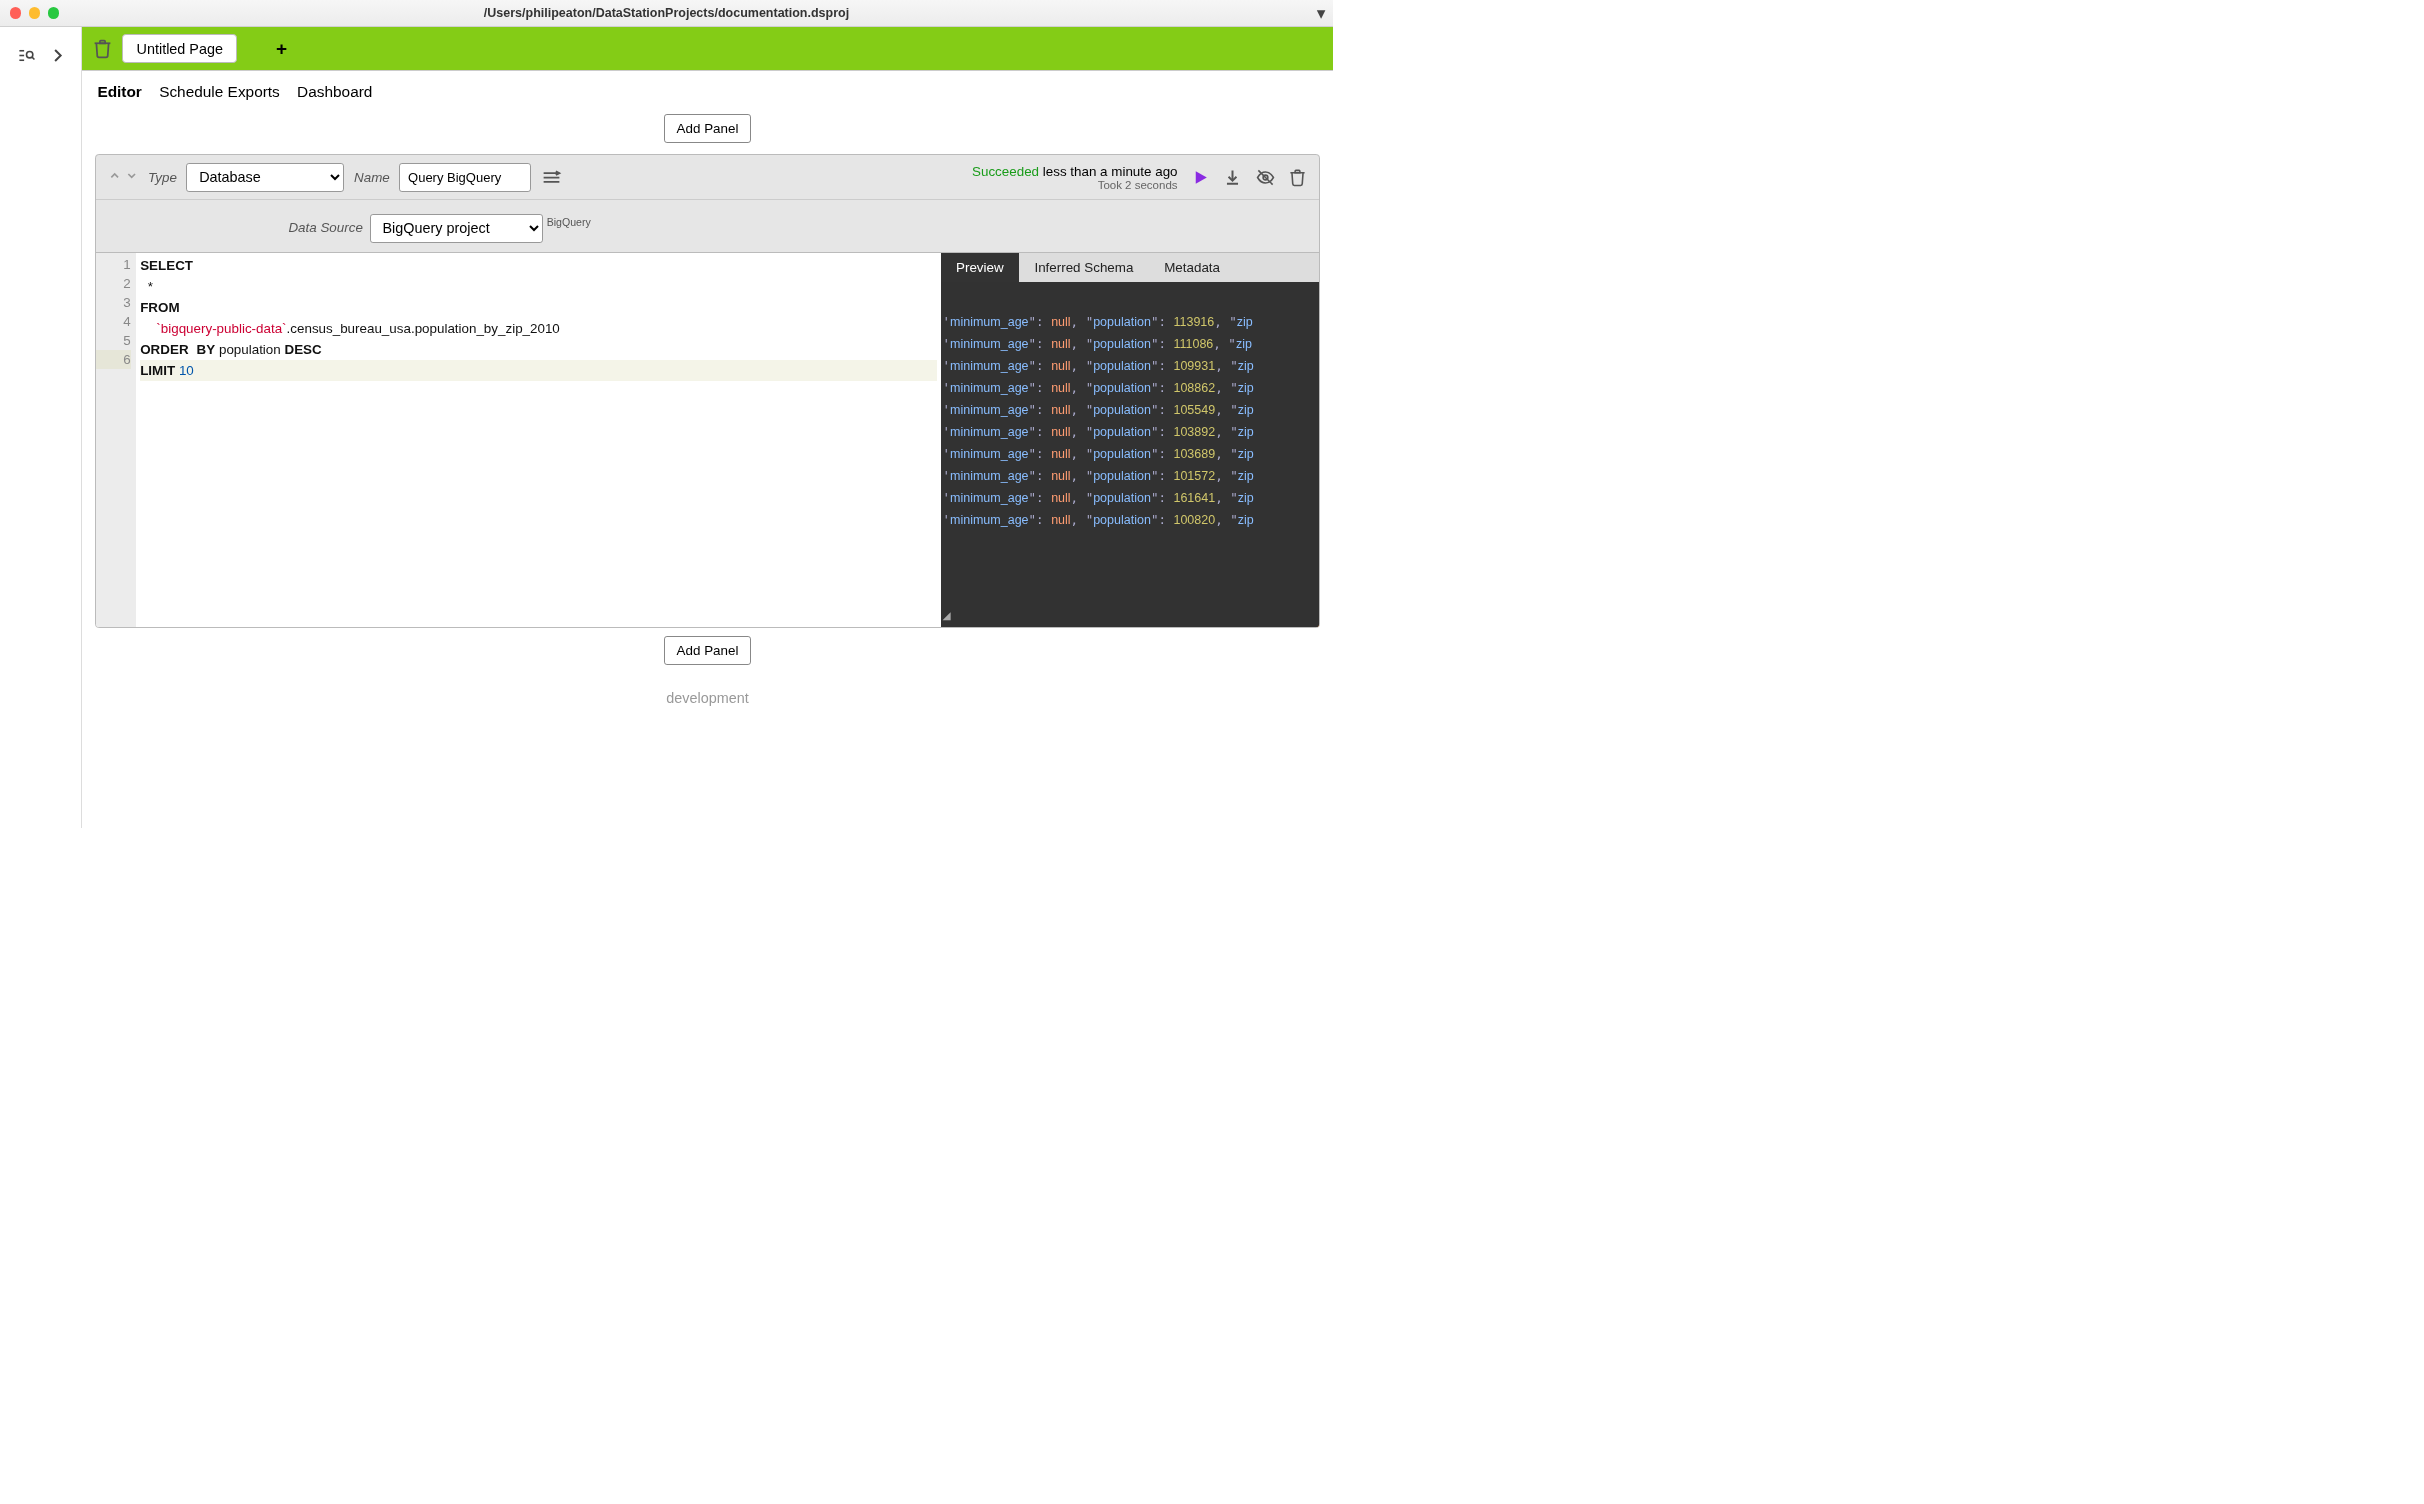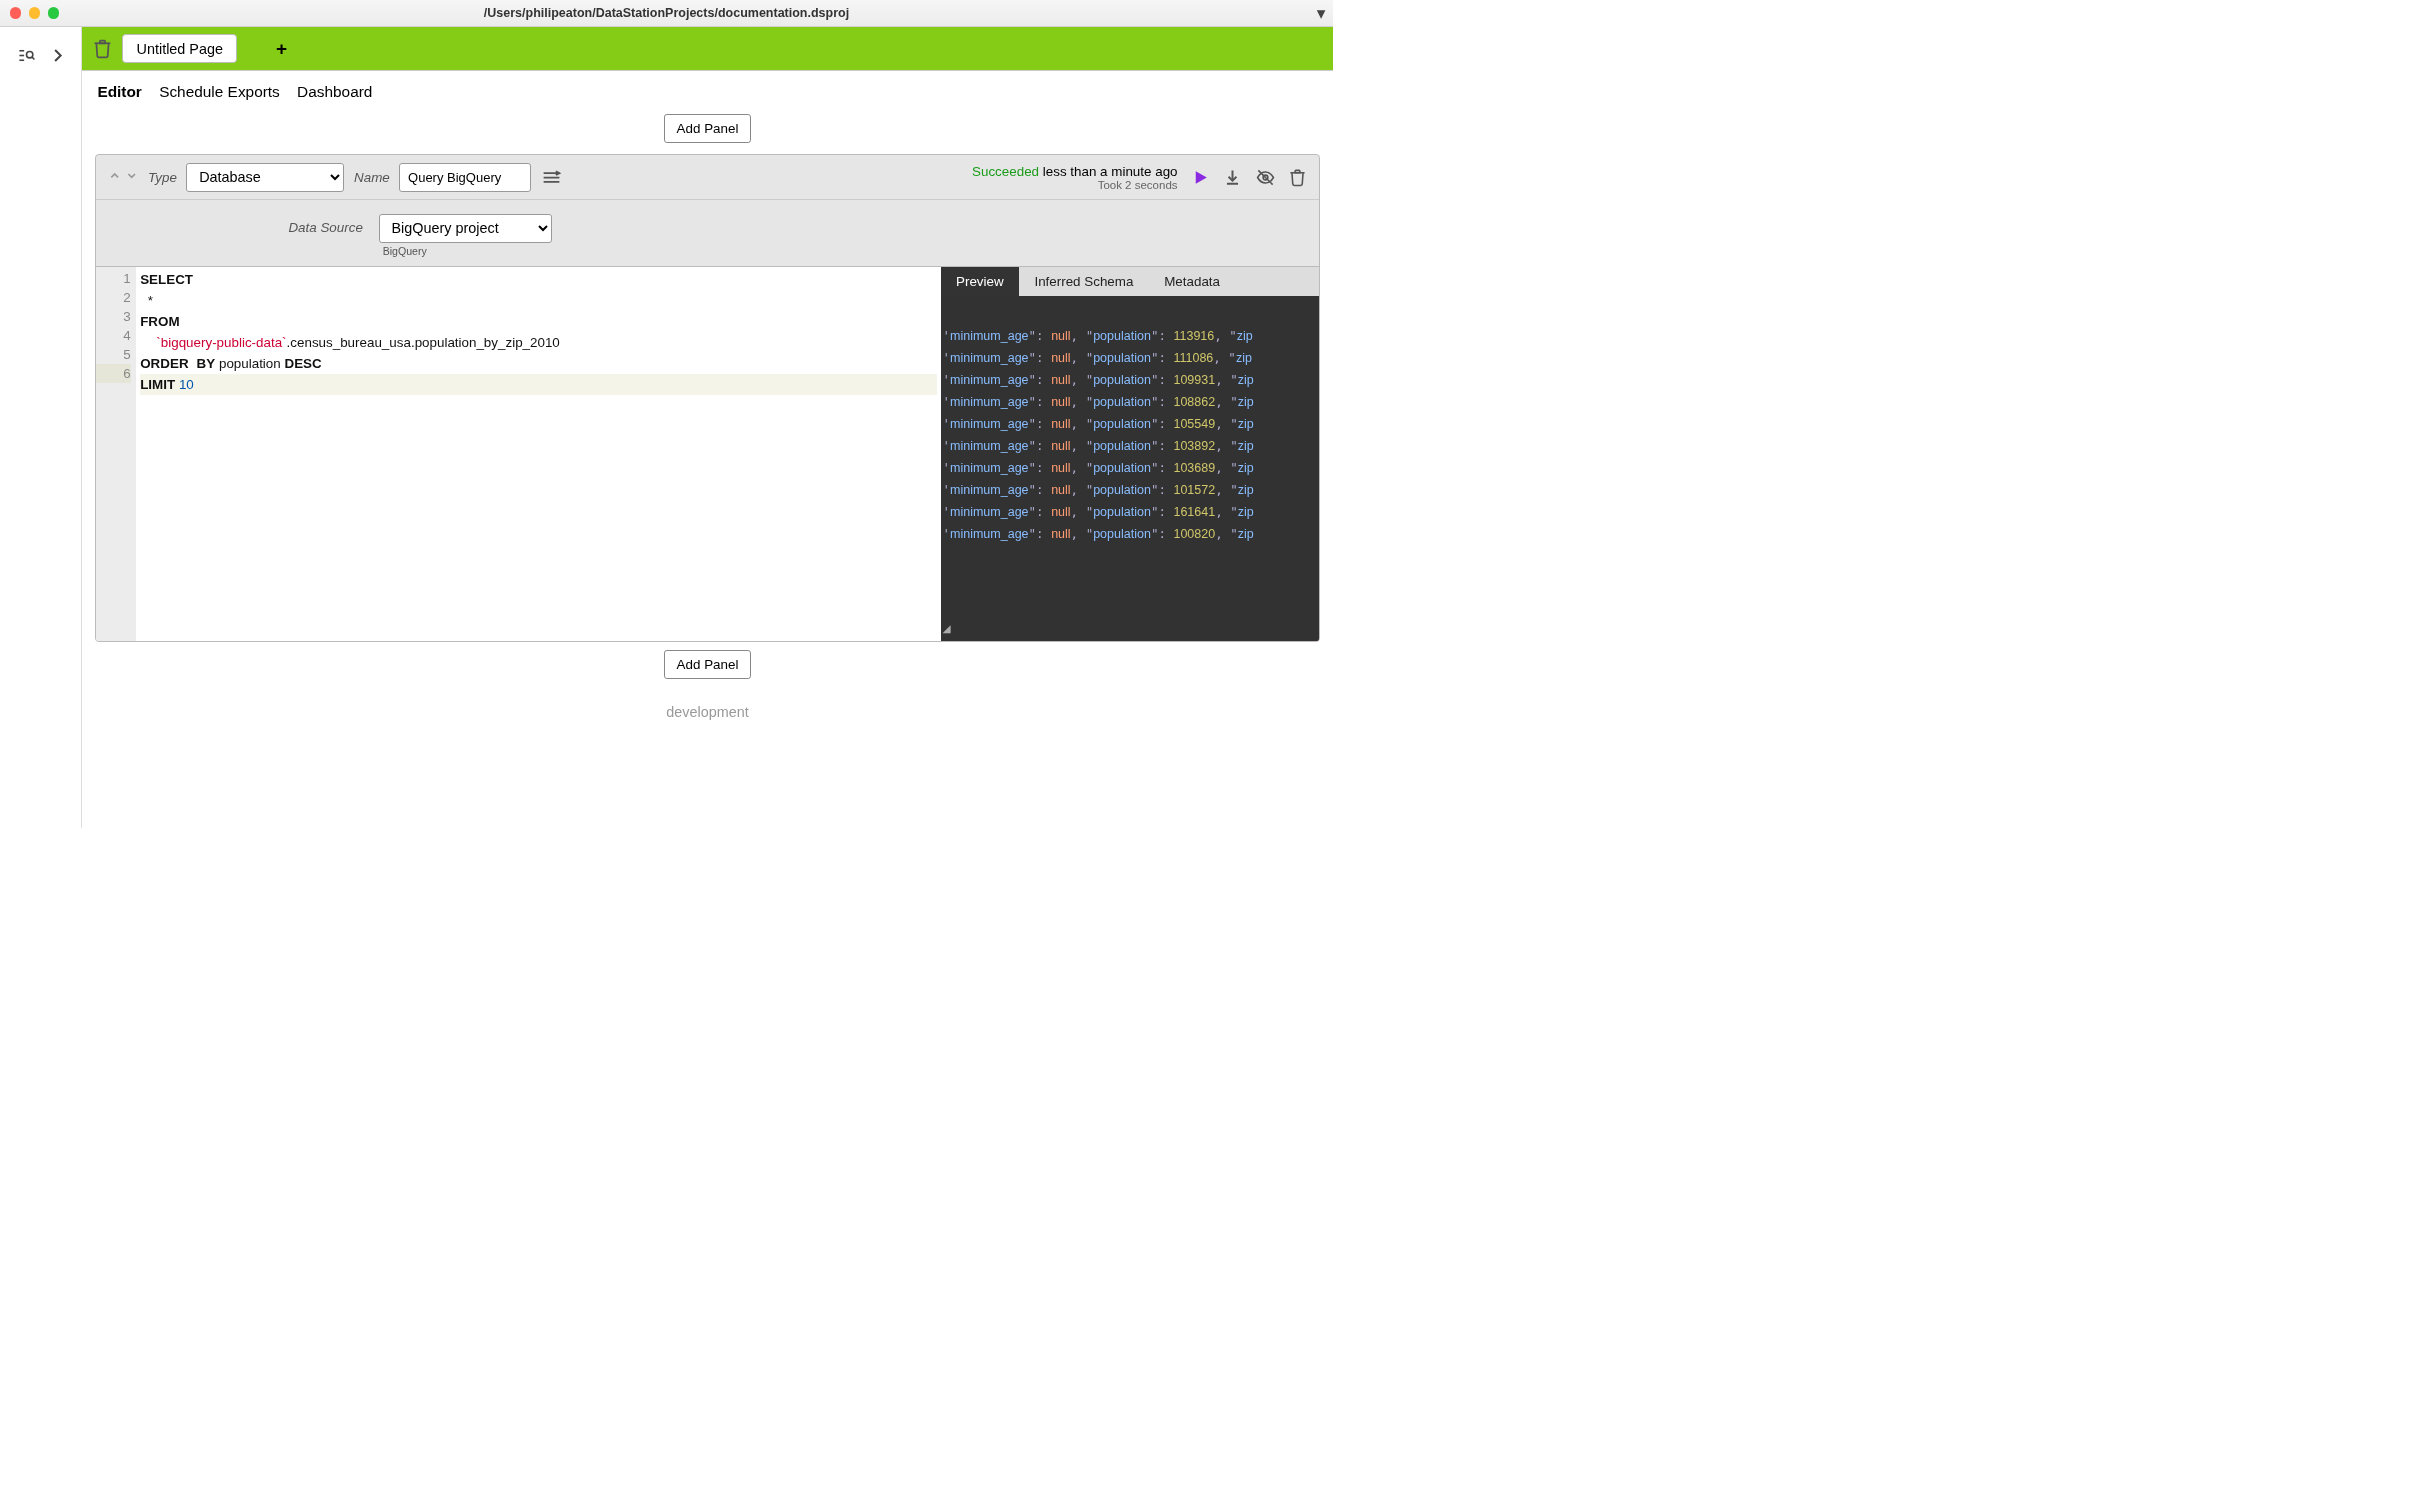--- a/index.html
+++ b/index.html
@@ -43,22 +43,22 @@
   .type-sel { width:158px;}
   .name-in { width:132px; font-size:13px;}
   .settings-ico { width:21px; height:21px; display:flex; align-items:center; justify-content:center;}
   .head-right { margin-left:auto; display:flex; align-items:center; gap:13.4px;}
   .status { display:flex; flex-direction:column; align-items:flex-end; }
   .status-top { font-size:13.4px; } .status-top .ok{ color:#1a9c1a; font-weight:500;margin-left:48px;}
   .status-sub { font-size:11.5px; color:#666;}
   .run { color:#8a2be2; }
   .ico { width:19px; height:19px; display:flex; align-items:center; justify-content:center; color:#555;}
   
-  .panel-ds { padding:13.4px 0 9.6px 192px; display:flex; align-items:flex-start; gap:16px;}
-  .ds-col { display:flex; flex-direction:column;justify-content:space-between; }
+  .panel-ds { padding:13.4px 0 9.6px 192px; display:flex; align-items:flex-start; gap:7px;}
+  .ds-col { display:flex; flex-direction:row;justify-content:space-between; }
   .ds-sel { width:173px;}
   .ds-sub { font-size:10.6px; color:#555; padding-left:3.8px; padding-top:1.9px;}
   
   .panel-body { display:flex; height:375px; border-top:1px solid #bbb;}
   .gutter { width:40px; background:#ececec; text-align:right; padding:1.9px 5.8px 0 0; font-family:Menlo,monospace; font-size:13.4px; color:#888; line-height:19px; user-select:none;}
   .gutter .cur { background:#e6e6d8;}
   .code { flex:1; background:#fff; font-family:Menlo,monospace; font-size:13.4px; line-height:21px; padding:1.9px 3.8px 0; white-space:pre; color:#111; overflow:hidden;}
   .kw { font-weight:700;} .str{ color:#c03;} .num{ color:#05a;}
   .code .l6 { background:#f4f4e8; display:inline-block; width:100%;}
   

